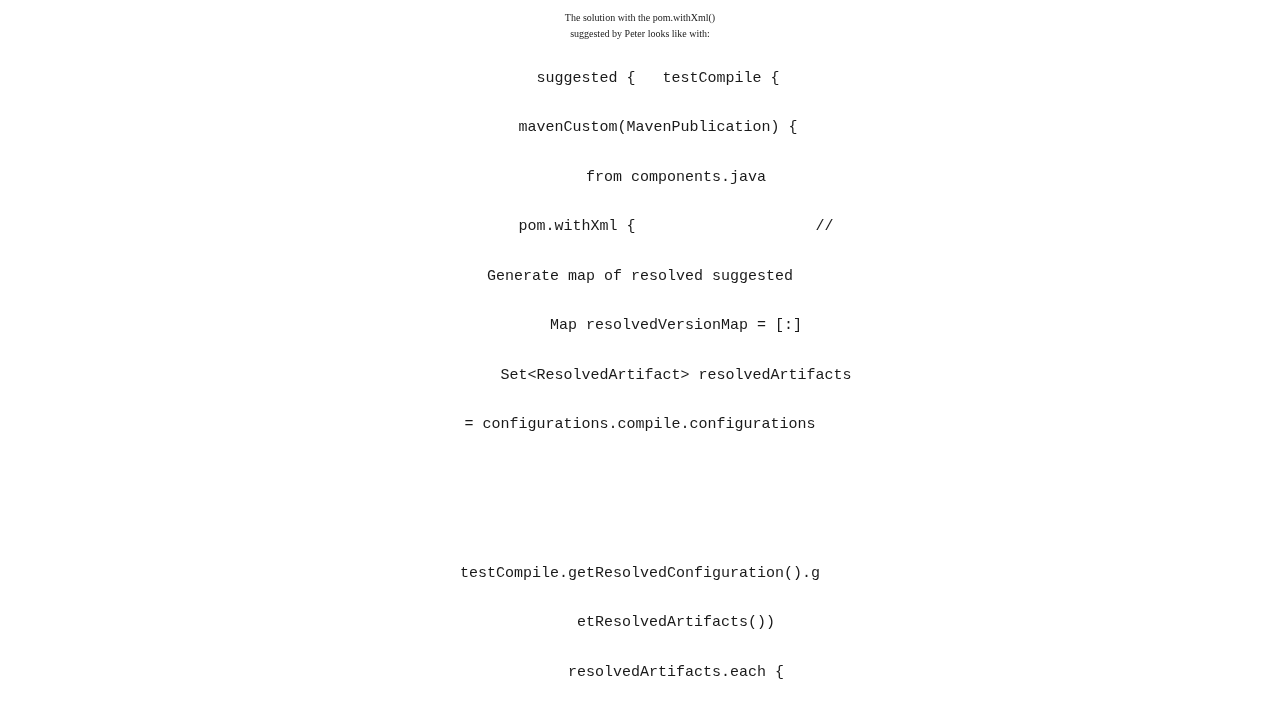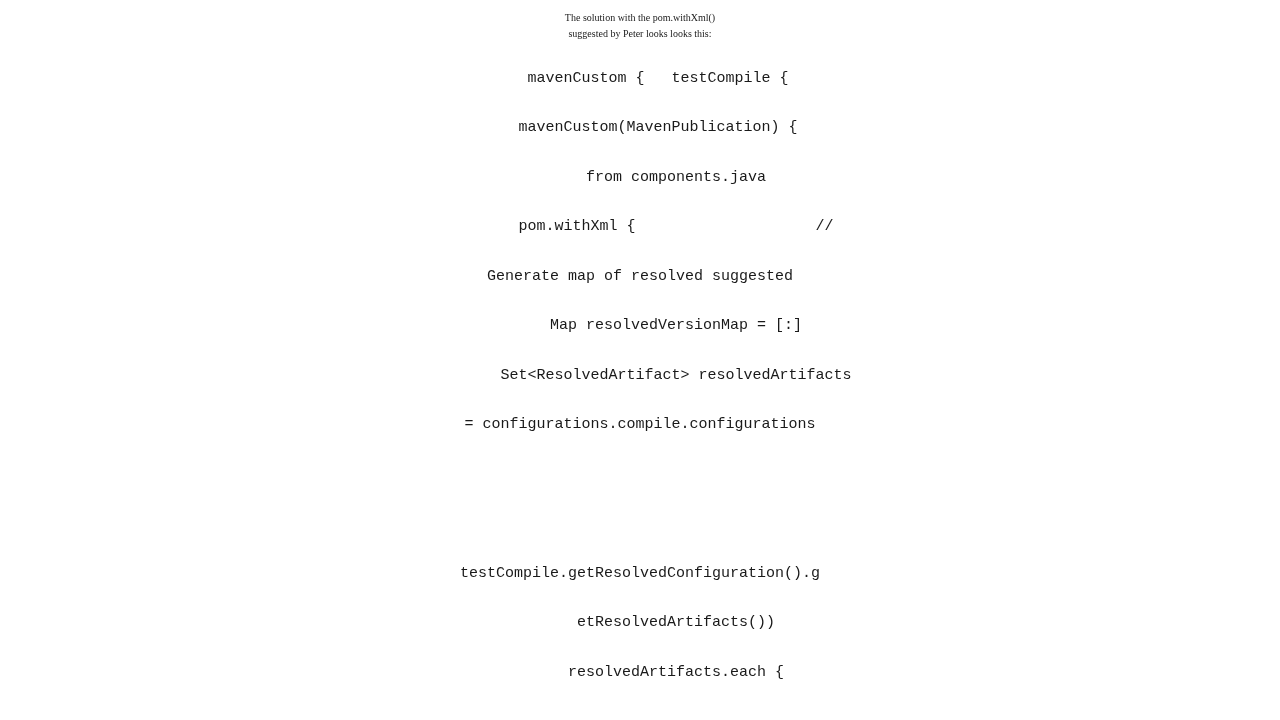--- a/index.html
+++ b/index.html
@@ -44,25 +44,25 @@
       text-align: center;
       line-height: 1.6;
     }
   </style>
 </head>
 <body>
 
 <div class="content-area">
   <div class="prose-text">
     <p>The solution with the pom.withXml()</p>
-    <p>suggested by Peter looks looks this:</p>
+    <p>suggested by Peter looks like with:</p>
   </div>
 
   <div class="code-block">
-    <span>mavenCustom {   </span><span>testCompile {</span>
+    <span>suggested {   </span><span>testCompile {</span>
     <br><span>    mavenCustom(MavenPublication) {</span>
     <br><span>        from components.java</span>
     <br><span>        pom.withXml {                    //</span>
     <br><span>Generate map of resolved suggested</span>
     <br><span>        Map resolvedVersionMap = [:]</span>
     <br><span>        Set&lt;ResolvedArtifact&gt; resolvedArtifacts</span>
     <br><span>= configurations.compile.configurations</span>
     <br>
     <br>
     <br><span>testCompile.getResolvedConfiguration().g</span>

